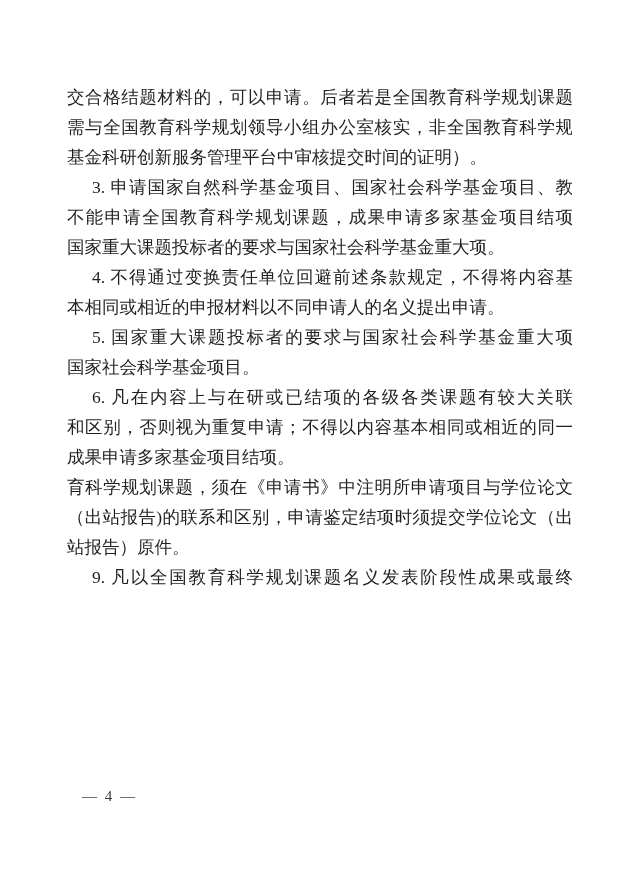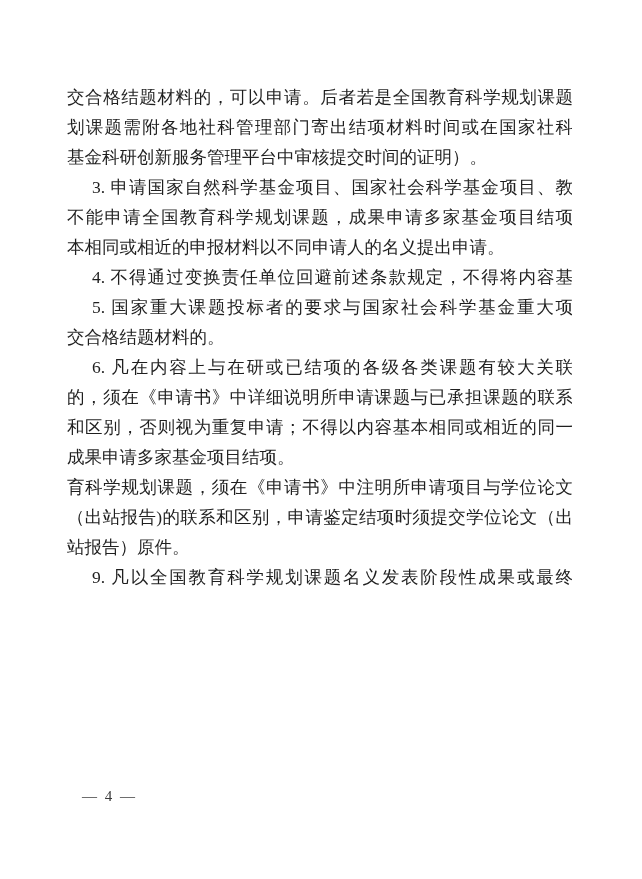--- a/index.html
+++ b/index.html
@@ -55,38 +55,38 @@
     color: #3a3a3a;
   }
 </style>
 </head>
 <body>
 
 <div class="page">
   <div class="doc-body">
       <div class="paragraph">
         <div class="line">交合格结题材料的，可以申请。后者若是全国教育科学规划课题</div>
-        <div class="line">划课题需附各地社科管理部门寄出结项材料时间或在国家社科</div>
+        <div class="line">需与全国教育科学规划领导小组办公室核实，非全国教育科学规</div>
         <div class="line final">基金科研创新服务管理平台中审核提交时间的证明）。</div>
       </div>
       <div class="paragraph">
         <div class="line indent">3. 申请国家自然科学基金项目、国家社会科学基金项目、教</div>
         <div class="line">不能申请全国教育科学规划课题，成果申请多家基金项目结项</div>
+        <div class="line final">国家重大课题投标者的要求与国家社会科学基金重大项。</div>
+      </div>
+      <div class="paragraph">
+        <div class="line indent">4. 不得通过变换责任单位回避前述条款规定，不得将内容基</div>
         <div class="line final">本相同或相近的申报材料以不同申请人的名义提出申请。</div>
       </div>
       <div class="paragraph">
-        <div class="line indent">4. 不得通过变换责任单位回避前述条款规定，不得将内容基</div>
-      </div>
-      <div class="paragraph">
         <div class="line indent">5. 国家重大课题投标者的要求与国家社会科学基金重大项</div>
-        <div class="line final">交合格结题材料的。</div>
+        <div class="line final">国家社会科学基金项目。</div>
       </div>
       <div class="paragraph">
         <div class="line indent">6. 凡在内容上与在研或已结项的各级各类课题有较大关联</div>
-        <div class="line">的，须在《申请书》中详细说明所申请课题与已承担课题的联系</div>
         <div class="line">和区别，否则视为重复申请；不得以内容基本相同或相近的同一</div>
         <div class="line final">成果申请多家基金项目结项。</div>
       </div>
       <div class="paragraph">
         <div class="line">育科学规划课题，须在《申请书》中注明所申请项目与学位论文</div>
         <div class="line">（出站报告)的联系和区别，申请鉴定结项时须提交学位论文（出</div>
         <div class="line final">站报告）原件。</div>
       </div>
       <div class="paragraph">
         <div class="line indent">9. 凡以全国教育科学规划课题名义发表阶段性成果或最终</div>

